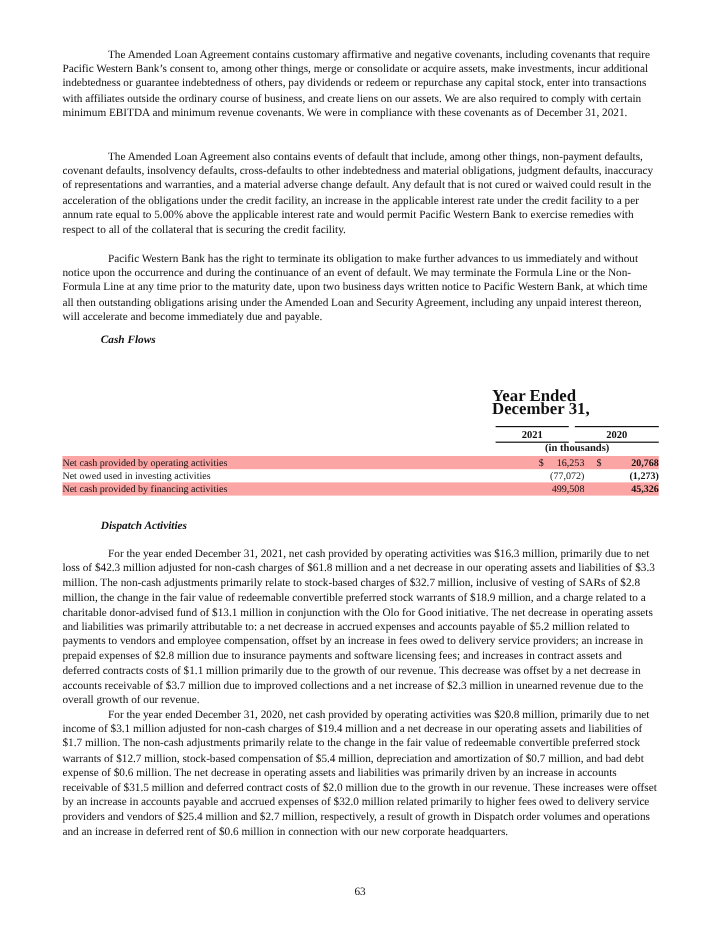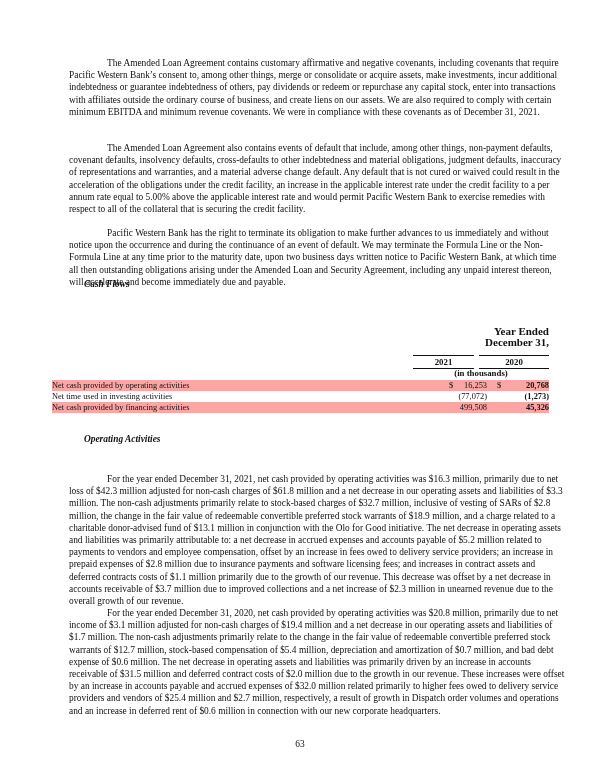--- a/index.html
+++ b/index.html
@@ -1,25 +1,25 @@
 <!DOCTYPE html>
 <html><head>
 <meta charset="utf-8">
 <style>
   html, body { margin: 0; padding: 0; background: #ffffff; }
   body { width: 600px; height: 776px; position: relative; overflow: hidden;
          font-family: "Liberation Serif", "DejaVu Serif", serif; color: #111; }
   .page { position: absolute; left: 0; top: 0; width: 600px; height: 776px; }
   .para { position: absolute; left: 52px; width: 497px; font-size: 9.4px; line-height: 12.2px;
-          text-align: left; margin: 17px; }
+          text-align: left; margin: 0; }
   .para .indent { display: inline-block; width: 38px; }
   .heading { position: absolute; left: 84px; font-size: 9.4px; font-weight: bold; font-style: italic; margin: 0; }
   .intro { position: absolute; left: 84px; font-size: 9.4px; margin: 0; }
-  .th-year { position: absolute; left: 410px; width: 139px; text-align: right; top: 326px;
-             font-size: 11px; font-weight: bold; line-height: 10.5px; }
+  .th-year { position: absolute; left: 410px; width: 139px; text-align: left; top: 326px;
+             font-size: 14px; font-weight: bold; line-height: 10.5px; }
   .th-col { position: absolute; top: 355px; font-size: 8.8px; font-weight: bold; text-align: center;
             border-top: 1px solid #111; border-bottom: 1px solid #111; height: 12px; line-height: 12px; }
   .th-col.c2021 { left: 413px; width: 61px; }
   .th-col.c2020 { left: 479px; width: 70px; }
   .th-units { position: absolute; left: 413px; width: 136px; top: 368px; text-align: center;
               font-size: 8.8px; font-weight: bold; }
   .row { position: absolute; left: 52px; width: 497px; height: 11px; line-height: 11px; font-size: 8.4px; }
   .row.shaded { background: #cdeefc; }
   .row .label { position: absolute; left: 0; }
   .row .cur1 { position: absolute; left: 397px; }
@@ -53,35 +53,35 @@
     <div class="th-units">(in thousands)</div>
 
     <div class="row shaded" style="top: 380px; background: #fca5a5;">
       <span class="label">Net cash provided by operating activities</span>
       <span class="cur1">$</span>
       <span class="v1">16,253</span>
       <span class="cur2">$</span>
       <span class="v2">20,768</span>
     </div>
     <div class="row" style="top:391px">
-      <span class="label">Net time used in investing activities</span>
+      <span class="label">Net owed used in investing activities</span>
       <span class="cur1"></span>
       <span class="v1">(77,072)</span>
       <span class="cur2"></span>
       <span class="v2">(1,273)</span>
     </div>
     <div class="row shaded" style="top: 402px; background: #fca5a5;">
       <span class="label">Net cash provided by financing activities</span>
       <span class="cur1"></span>
       <span class="v1">499,508</span>
       <span class="cur2"></span>
       <span class="v2">45,326</span>
     </div>
   </div>
 
-  <p class="heading" style="top:434px">Operating Activities</p>
+  <p class="heading" style="top:434px">Dispatch Activities</p>
 
   <p class="para" style="top:456px"><span class="indent"></span><span>For the year ended December 31, 2021, net cash provided by operating activities was $16.3 million, primarily due to net loss of $42.3 million adjusted for non-cash charges of $61.8 million and a net decrease in our operating assets and liabilities of $3.3 million. The non-cash adjustments primarily relate to stock-based charges of $32.7 million, inclusive of vesting of SARs of $2.8 million, the change in the fair value of redeemable convertible preferred stock warrants of $18.9 million, and a charge related to a charitable donor-advised fund of $13.1 million in conjunction with the Olo for Good initiative. The net decrease in operating assets and liabilities was primarily attributable to: a net decrease in accrued expenses and accounts payable of $5.2 million related to payments to vendors and employee compensation, offset by an increase in fees owed to delivery service providers; an increase in prepaid expenses of $2.8 million due to insurance payments and software licensing fees; and increases in contract assets and deferred contracts costs of $1.1 million primarily due to the growth of our revenue. This decrease was offset by a net decrease in accounts receivable of $3.7 million due to improved collections and a net increase of $2.3 million in unearned revenue due to the overall growth of our revenue.</span></p>
 
   <p class="para" style="top:590px"><span class="indent"></span><span>For the year ended December 31, 2020, net cash provided by operating activities was $20.8 million, primarily due to net income of $3.1 million adjusted for non-cash charges of $19.4 million and a net decrease in our operating assets and liabilities of $1.7 million. The non-cash adjustments primarily relate to the change in the fair value of redeemable convertible preferred stock warrants of $12.7 million, stock-based compensation of $5.4 million, depreciation and amortization of $0.7 million, and bad debt expense of $0.6 million. The net decrease in operating assets and liabilities was primarily driven by an increase in accounts receivable of $31.5 million and deferred contract costs of $2.0 million due to the growth in our revenue. These increases were offset by an increase in accounts payable and accrued expenses of $32.0 million related primarily to higher fees owed to delivery service providers and vendors of $25.4 million and $2.7 million, respectively, a result of growth in Dispatch order volumes and operations and an increase in deferred rent of $0.6 million in connection with our new corporate headquarters.</span></p>
 
   <div class="pageno">63</div>
 </div>
 
 </body></html>

